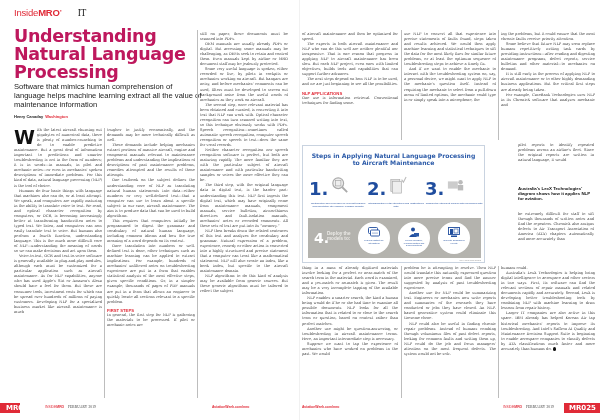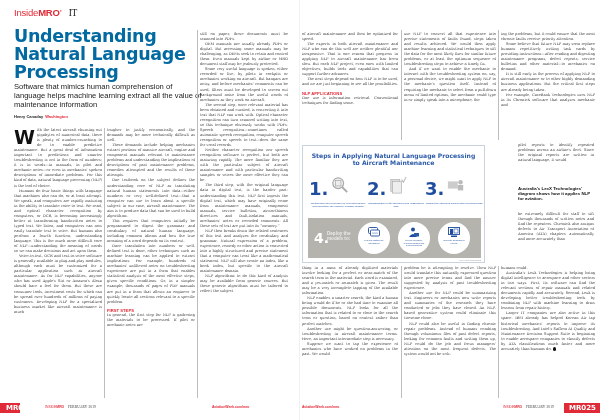--- a/index.html
+++ b/index.html
@@ -6,23 +6,23 @@
   html, body { width: 600px; height: 420px; overflow: hidden; background: #ffffff; }
   body { position: relative; font-family: "DejaVu Serif", serif; color: #2a2a2a; }
 
   .col { position: absolute; font-size: 3.6px; line-height: 5.05px; text-align: justify; color: #3a3a3a; overflow: hidden; }
   .col p { text-indent: 5px; }
   .col p.noindent { text-indent: 0; }
   .rule-v { position: absolute; width: 0.6px; background: #bdbdbd; }
 
   .brand { position: absolute; left: 14px; top: 7px; font-family: "Liberation Sans", sans-serif; font-size: 9.5px; color: #e02a37; letter-spacing: -0.2px; }
   .brand b { font-weight: 700; }
-  .brand .it { color: #222; font-family: "Liberation Serif", serif; font-size: 9.5px; margin-left: 7px; }
-
-  .headline { position: absolute; left: 14px; top: 27px; width: 190px; font-family: "DejaVu Sans", sans-serif; font-weight: 700; font-size: 17.5px; line-height: 18px; color: #0369a1; letter-spacing: -0.3px; }
+  .brand .it { color: #222; font-family: "Liberation Serif", serif; font-size: 9.5px; margin-left: 16px; }
+
+  .headline { position: absolute; left: 14px; top: 27px; width: 190px; font-family: "DejaVu Sans", sans-serif; font-weight: 700; font-size: 17.5px; line-height: 18px; color: #be185d; letter-spacing: -0.3px; }
   .deck { position: absolute; left: 14px; top: 82px; width: 190px; font-family: "Liberation Sans", sans-serif; font-size: 7.6px; line-height: 9px; color: #222; }
   .byline { position: absolute; left: 14px; top: 114px; font-family: "Liberation Sans", sans-serif; font-size: 4px; font-weight: 700; color: #222; }
   .byline .loc { color: #e02a37; margin-left: 2px; }
 
   .dropcap { float: left; font-family: "DejaVu Sans", sans-serif; font-weight: 700; font-size: 19px; line-height: 16px; margin: 1px 2px 0 0; color: #111; }
   .subhead { font-family: "Liberation Sans", sans-serif; font-weight: 700; color: #e02a37; font-size: 4.2px; text-indent: 0 !important; margin-top: 3px; }
 
   
   .infographic { position: absolute; left: 302px; top: 145px; width: 183px; height: 118px; border: 0.7px solid #c9d3e0; background: #fff; overflow: hidden; }
   .ig-title { position: absolute; top: 6px; left: 0; width: 100%; text-align: center; font-family: "DejaVu Sans", sans-serif; font-weight: 700; font-size: 6.1px; line-height: 7.4px; color: #2b5aa8; }

